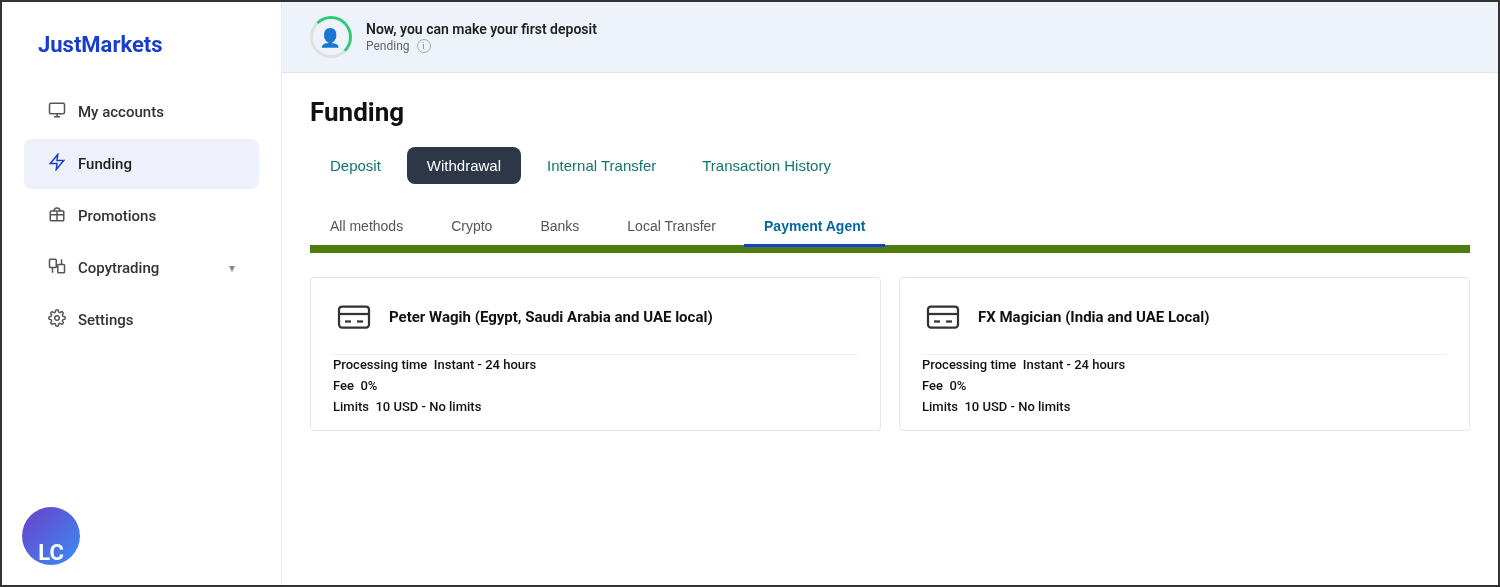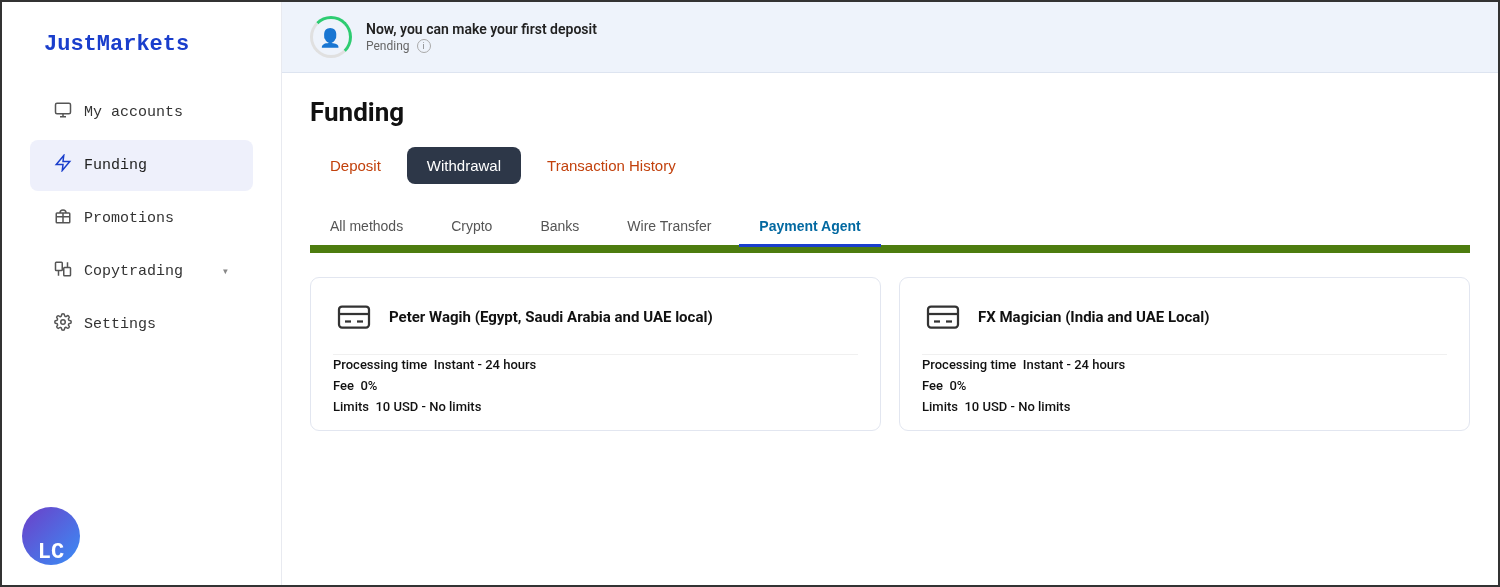--- a/index.html
+++ b/index.html
@@ -13,24 +13,23 @@
       border: 2px solid #333;
     }
 
     
     .sidebar {
       width: 280px;
       min-width: 280px;
       background: #fff;
       display: flex;
       flex-direction: column;
-      padding: 20px 18px;
+      padding: 20px 12px;
       border-right: 1px solid #e8eaf0;
       position: relative;
-      font-family: Liberation Mono, monospace;
     }
 
     .logo {
       padding: 10px 24px 28px;
     }
     .logo-text {
       font-size: 22px;
       font-weight: 700;
       color: #1a3ecc;
     }
@@ -161,21 +160,21 @@
       margin-bottom: 24px;
       border-bottom: none;
     }
     .tab-btn {
       padding: 10px 20px;
       border-radius: 8px;
       border: none;
       background: transparent;
       font-size: 15px;
       font-weight: 500;
-      color: #c2410c;
+      color: #0f766e;
       cursor: pointer;
     }
     .tab-btn.active {
       background: #2d3748;
       color: #fff;
     }
 
     
     .tabs-secondary {
       display: flex;
@@ -203,21 +202,21 @@
     
     .cards-grid {
       display: grid;
       grid-template-columns: 1fr 1fr;
       gap: 18px;
     }
 
     .payment-card {
       background: #fff;
       border: 1px solid #e2e6f0;
-      border-radius: 9px;
+      border-radius: 4px;
       padding: 18px 22px 16px;
     }
 
     .card-header {
       display: flex;
       align-items: center;
       gap: 14px;
       margin-bottom: 16px;
     }
 
@@ -345,28 +344,29 @@
       </div>
     </div>
   </div>
 
   <div class="content">
     <h1 class="page-title">Funding</h1>
 
     <div class="tabs-primary">
       <button class="tab-btn">Deposit</button>
       <button class="tab-btn active">Withdrawal</button>
+      <button class="tab-btn">Internal Transfer</button>
       <button class="tab-btn">Transaction History</button>
     </div>
 
     <div class="tabs-secondary">
       <button class="sub-tab">All methods</button>
       <button class="sub-tab">Crypto</button>
       <button class="sub-tab">Banks</button>
-      <button class="sub-tab">Wire Transfer</button>
+      <button class="sub-tab">Local Transfer</button>
       <button class="sub-tab active">Payment Agent</button>
     </div>
 
     <div class="cards-grid">
 
       <div class="payment-card">
         <div class="card-header">
           <div class="card-icon">
             <svg viewBox="0 0 24 24">
               <rect x="2" y="5" width="20" height="14" rx="2"></rect>

